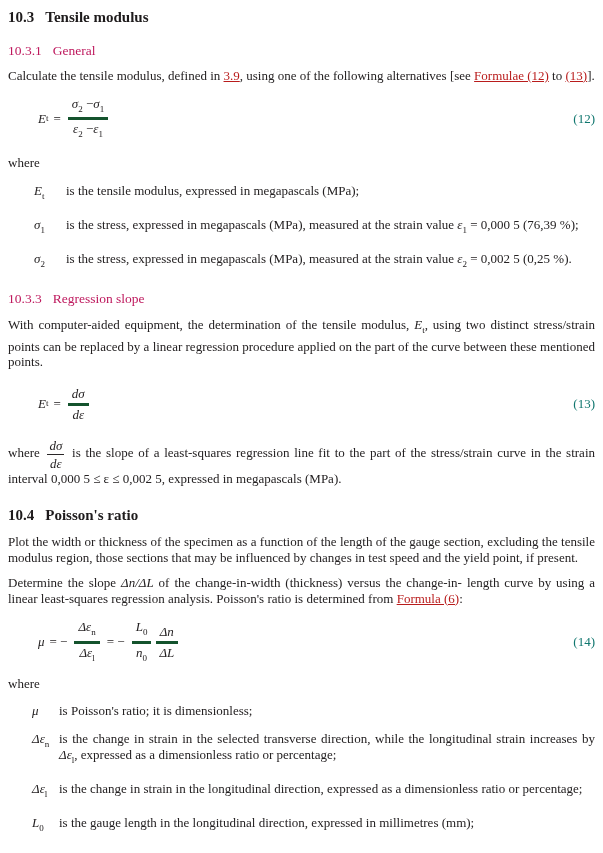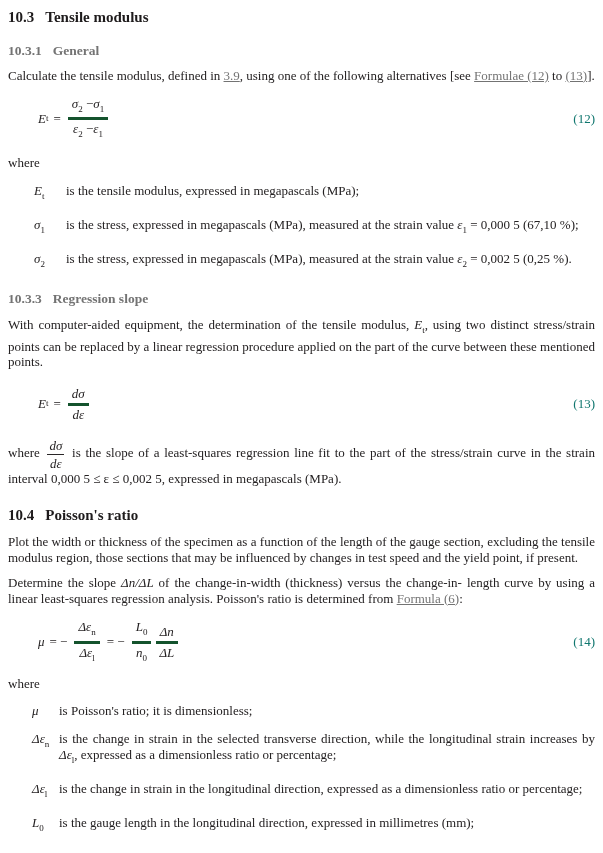--- a/index.html
+++ b/index.html
@@ -5,26 +5,26 @@
   * { margin:0; padding:0; box-sizing:border-box; }
   html,body { background:#ffffff; }
   body {
     width:603px; height:853px; overflow:hidden;
     font-family:"Liberation Serif", "DejaVu Serif", serif;
     font-size:13px; line-height:15.5px; color:#242122;
   }
   .doc { padding:6px 8px 0 8px; width:603px; }
 
   .h-main { font-size:15px; line-height:19px; font-weight:bold; color:#1e1b1c; }
-  .h-sub  { font-size:13.5px; line-height:17px; font-weight:bold; color:#737373; }
+  .h-sub  { font-size:13.5px; line-height:17px; font-weight:normal; color:#be185d; }
   .h-num  { margin-right:11px; }
 
   p { text-align:justify; }
 
-  a.doclink { color:#737373; text-decoration:underline; cursor:pointer; }
+  a.doclink { color:#b91c1c; text-decoration:underline; cursor:pointer; }
 
   i, .it { font-style:italic; }
   sub { font-size:9px; font-style:normal; }
 
   
   .formula-row { display:flex; justify-content:space-between; align-items:center; margin-left:30px; }
   .formula { display:inline-flex; align-items:center; }
   .meq { margin:0 5px; }
   .ftag { font-size:13px; color:#0f766e; }
 
@@ -96,21 +96,21 @@
 
   <p id="where1">where</p>
 
   <div class="def" id="d1-1">
     <span class="term"><i>E</i><sub>t</sub></span>
     <span class="desc">is the tensile modulus, expressed in megapascals (MPa);</span>
   </div>
 
   <div class="def" id="d1-2">
     <span class="term"><i>σ</i><sub>1</sub></span>
-    <span class="desc"><span>is the stress, expressed in megapascals (MPa), measured at the strain value </span><i>ε</i><sub>1</sub><span> = 0,000 5 (67,10 %);</span></span>
+    <span class="desc"><span>is the stress, expressed in megapascals (MPa), measured at the strain value </span><i>ε</i><sub>1</sub><span> = 0,000 5 (76,39 %);</span></span>
   </div>
 
   <div class="def" id="d1-3">
     <span class="term"><i>σ</i><sub>2</sub></span>
     <span class="desc"><span>is the stress, expressed in megapascals (MPa), measured at the strain value </span><i>ε</i><sub>2</sub><span> = 0,002 5 (0,25 %).</span></span>
   </div>
 
   <div class="h-sub" id="h1033">
     <span class="h-num">10.3.3</span><span>Regression slope</span>
   </div>

